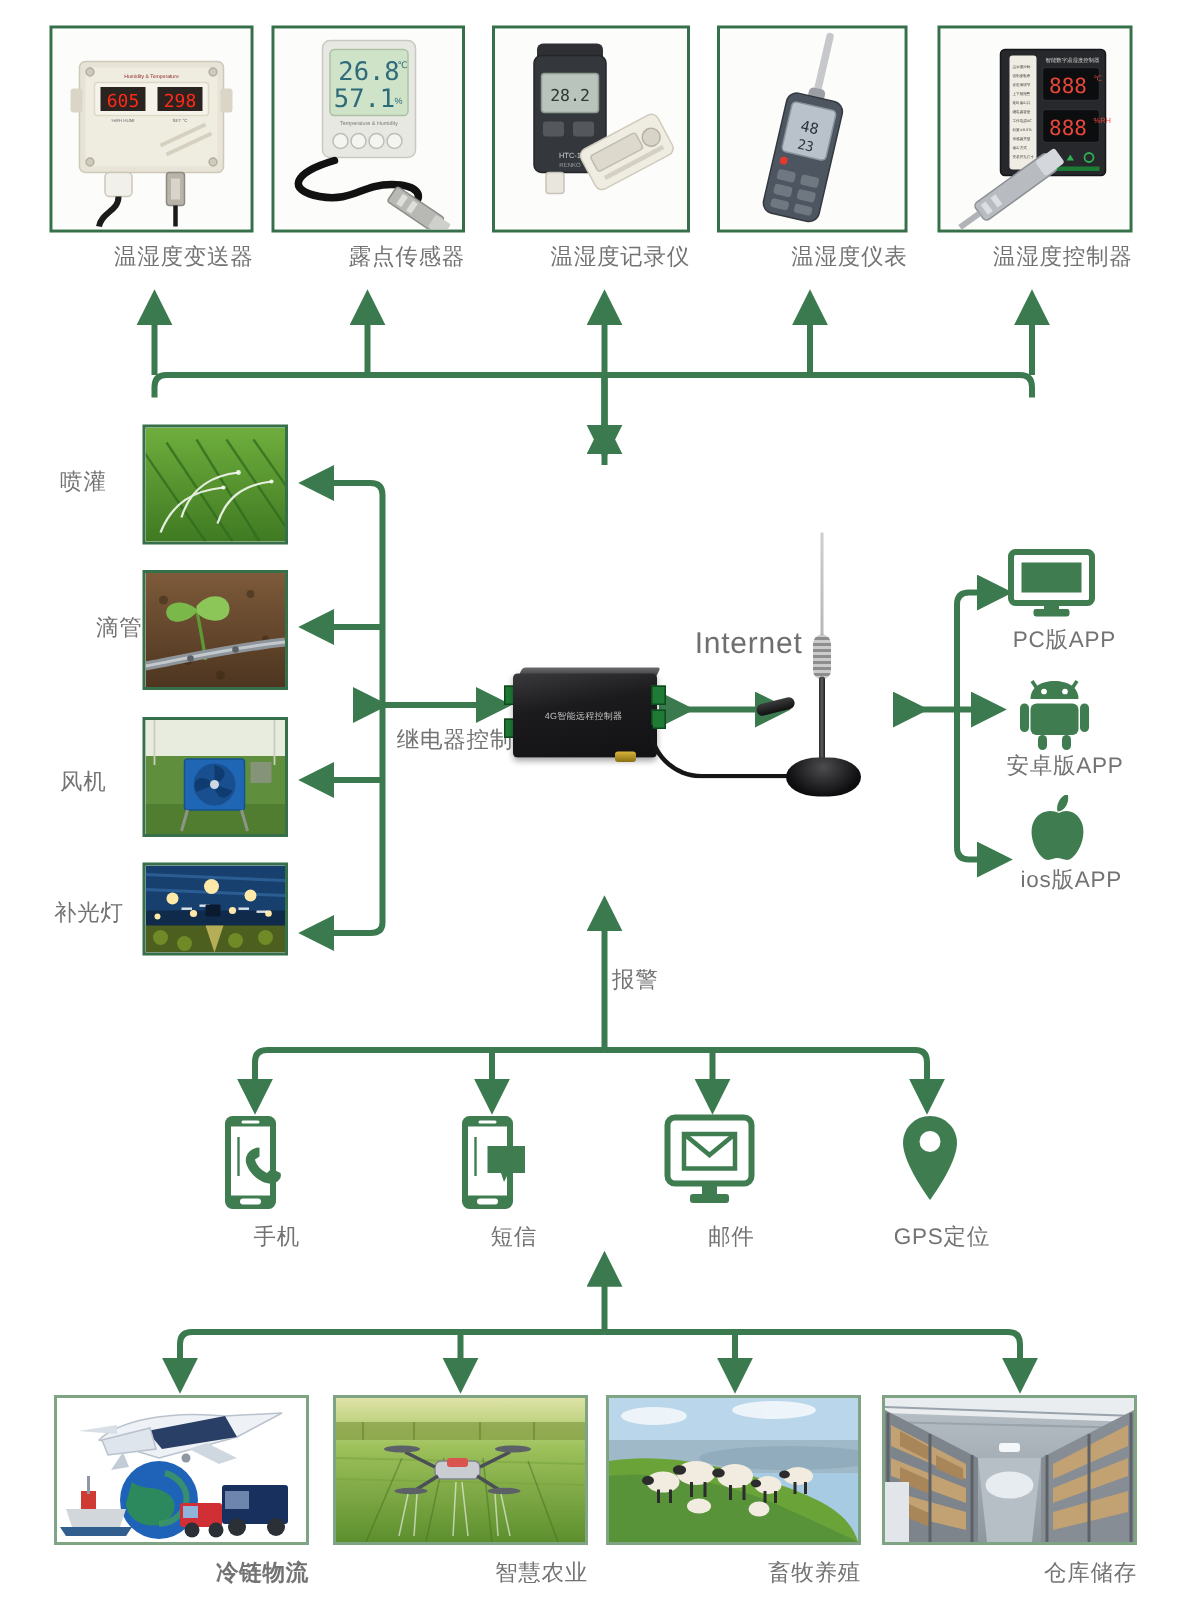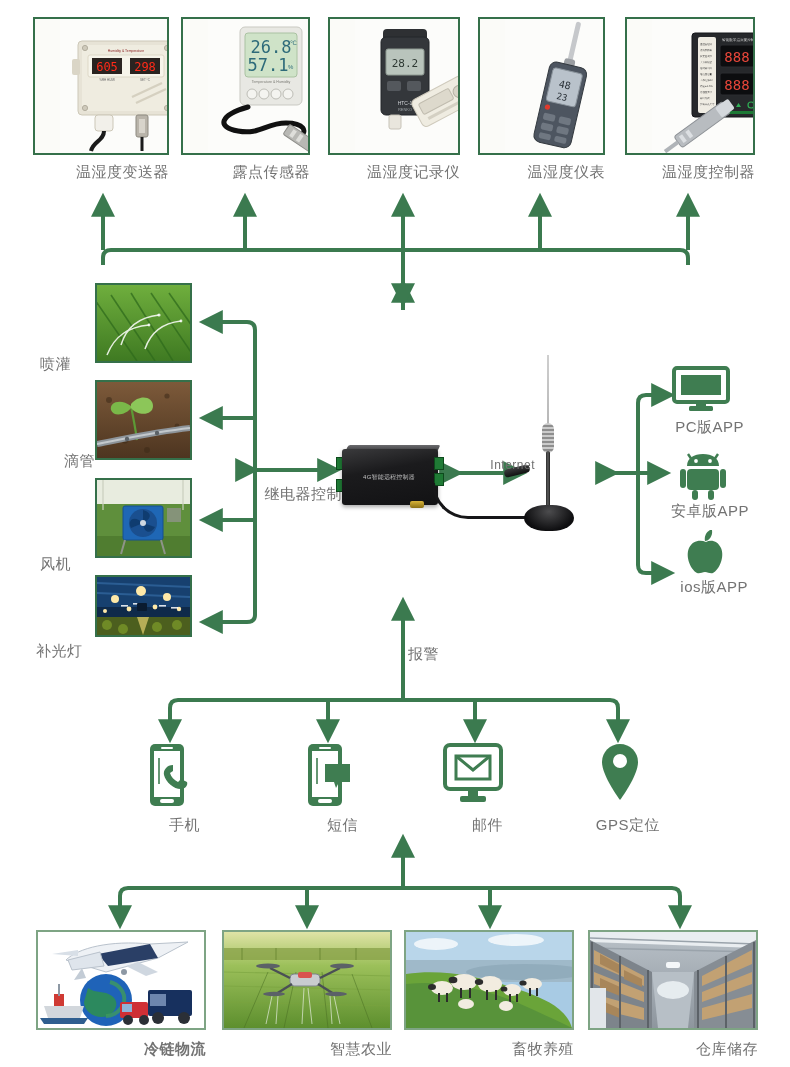--- a/index.html
+++ b/index.html
@@ -13,30 +13,30 @@
   #stage { position: relative; width: 790px; height: 1067px; background:#fff; }
   .lbl {
     position: absolute;
     color: #737373;
     font-size: 15px;
     line-height: 18px;
     text-align: right;
     white-space: nowrap;
     letter-spacing: 0.5px;
   }
-  .lbl-l { text-align: left; margin-top: 42px; }
+  .lbl-l { text-align: left; }
 
   
   .tile {
     position: absolute;
     border: 2px solid #35704a;
     background: #fbfbf8;
     overflow: hidden;
   }
-  .tile .inner { position:absolute; inset:0;margin-left:25px; }
+  .tile .inner { position:absolute; inset:0; }
 
   
   #wires { position: absolute; inset: 0; width: 790px; height: 1067px; pointer-events: none; }
 
   
   .ctrl {
     position: absolute;
     left: 336px; top: 443px;
     width: 108px; height: 68px;
   }
@@ -496,21 +496,21 @@
 
   <div class="ant">
     <div class="whip"></div>
     <div class="coil"></div>
     <div class="rod"></div>
     <div class="cable"></div>
     <div class="plug"></div>
     <div class="base"></div>
   </div>
 
-  <div class="lbl" style="left:435px; top:456px; width:100px; font-size:12px; color:#6f6f6f;">Internet</div>
+  <div class="lbl" style="left:435px; top:420px; width:100px; font-size:20px; color:#6f6f6f;">Internet</div>
 
 
   <div class="icon" style="left:672px; top:366px;">
     <svg width="58" height="46" viewBox="0 0 58 46">
       <rect x="2" y="2" width="54" height="34" rx="3" fill="none" stroke="#3f7d51" stroke-width="4"></rect>
       <rect x="9" y="9" width="40" height="20" fill="#3f7d51"></rect>
       <rect x="24" y="36" width="10" height="5" fill="#3f7d51"></rect>
       <rect x="17" y="40" width="24" height="5" rx="1.6" fill="#3f7d51"></rect>
     </svg>
   </div>

